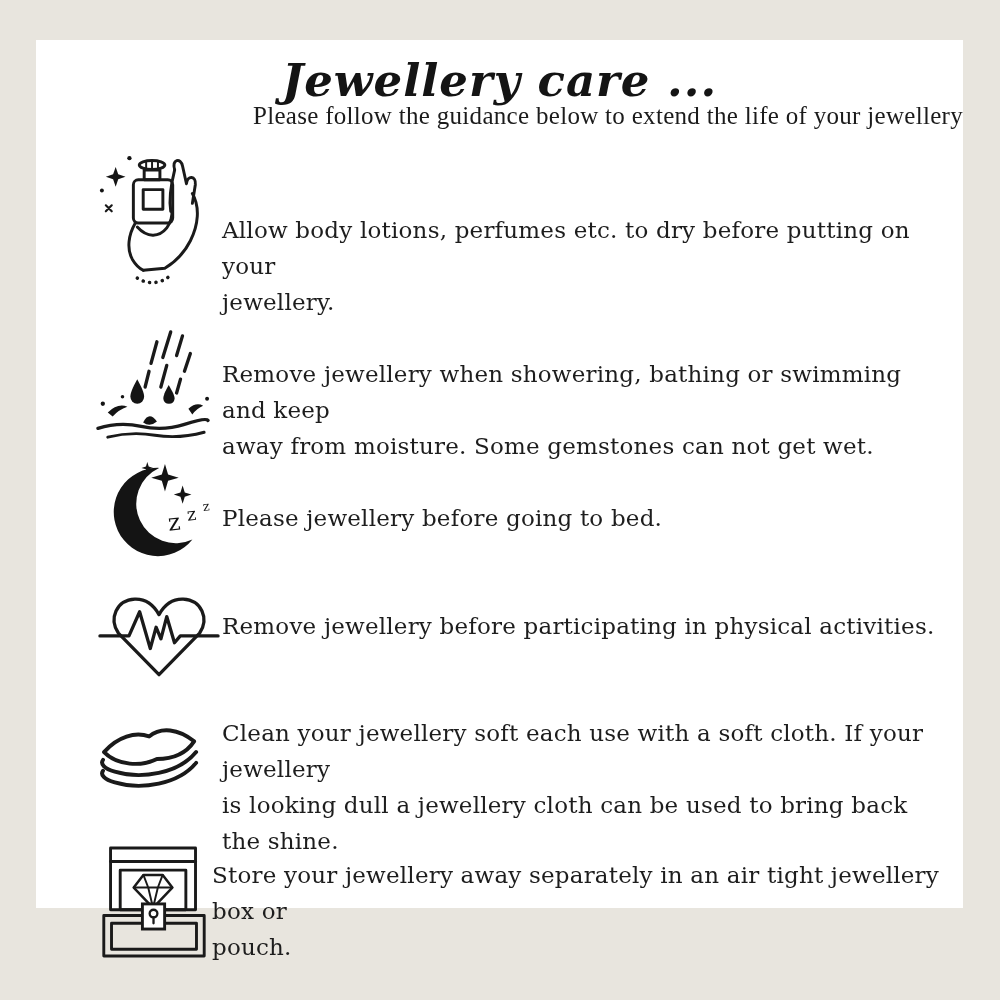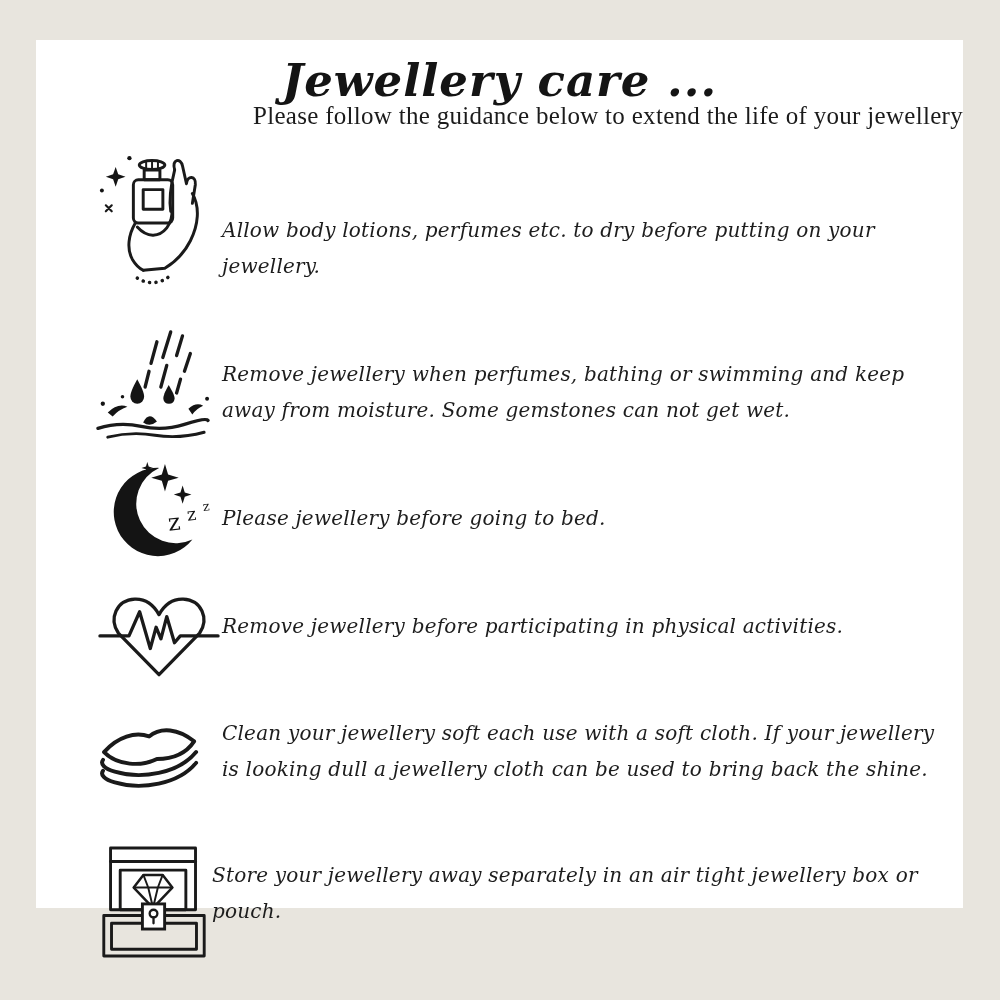--- a/index.html
+++ b/index.html
@@ -28,26 +28,25 @@
     position:absolute; top:62px; left:0; width:100%;
     text-align:right;
     font-size:25px; letter-spacing:0.3px;
     color:#1b1b1b;
     font-family:Liberation Serif, serif;
   }
   .row { position:absolute; left:0; width:100%; }
   .row-icon { position:absolute; }
   .row-text {
     position:absolute;
-    font-size:20px; line-height:36px;
+    font-size:23px; line-height:36px;
     white-space:pre-line;
     color:#1d1d1d;
     letter-spacing:0.2px;
     width:730px;
-    font-style:italic;
   }
   
   #row1 { top:108px; height:170px; }
   #row1 .row-icon { left:60px; top:2px; }
   #row1 .row-text { left:186px; top:64px; }
 
   #row2 { top:280px; height:140px; }
   #row2 .row-icon { left:56px; top:6px; }
   #row2 .row-text { left:186px; top:36px; }
 
@@ -118,21 +117,21 @@
         <path class="fillk" d="M16 88 Q26 78 36 82 Q27 85 21 92 Z"></path>
         <path class="fillk" d="M98 84 Q106 77 113 81 Q106 84 102 90 Z"></path>
         <path class="fillk" d="M52 98 Q58 86 66 97 Q59 103 52 98 Z"></path>
         <circle class="fillk" cx="11" cy="79" r="2.2"></circle>
         <circle class="fillk" cx="117" cy="74" r="2"></circle>
         <circle class="fillk" cx="31" cy="72" r="1.8"></circle>
         <path class="stroke" style="stroke-width:3.4" d="M6 104 Q28 97 50 102 T94 100 T118 96"></path>
         <path class="stroke" style="stroke-width:3" d="M16 113 Q40 107 64 111 T114 108"></path>
       </svg>
     </span>
-    <p class="row-text">Remove jewellery when perfumes, bathing or swimming and keep
+    <p class="row-text">Remove jewellery when showering, bathing or swimming and keep
 away from moisture. Some gemstones can not get wet.</p>
   </div>
 
   <div class="row" id="row3">
     <span class="row-icon">
       <svg width="118" height="102" viewBox="0 0 120 104">
         <path class="fillk" d="M56 6 A45 45 0 1 0 90 79 A36 36 0 1 1 56 6 Z"></path>
         <path class="fillk" d="M62 2 L65.2 12.8 L76 16 L65.2 19.2 L62 30 L58.8 19.2 L48 16 L58.8 12.8 Z"></path>
         <path class="fillk" d="M80 24 L82.2 31 L89 33.2 L82.2 35.4 L80 42.5 L77.8 35.4 L71 33.2 L77.8 31 Z"></path>
         <path class="fillk" d="M44 0 L45.4 4.6 L50 6 L45.4 7.4 L44 12 L42.6 7.4 L38 6 L42.6 4.6 Z"></path>

